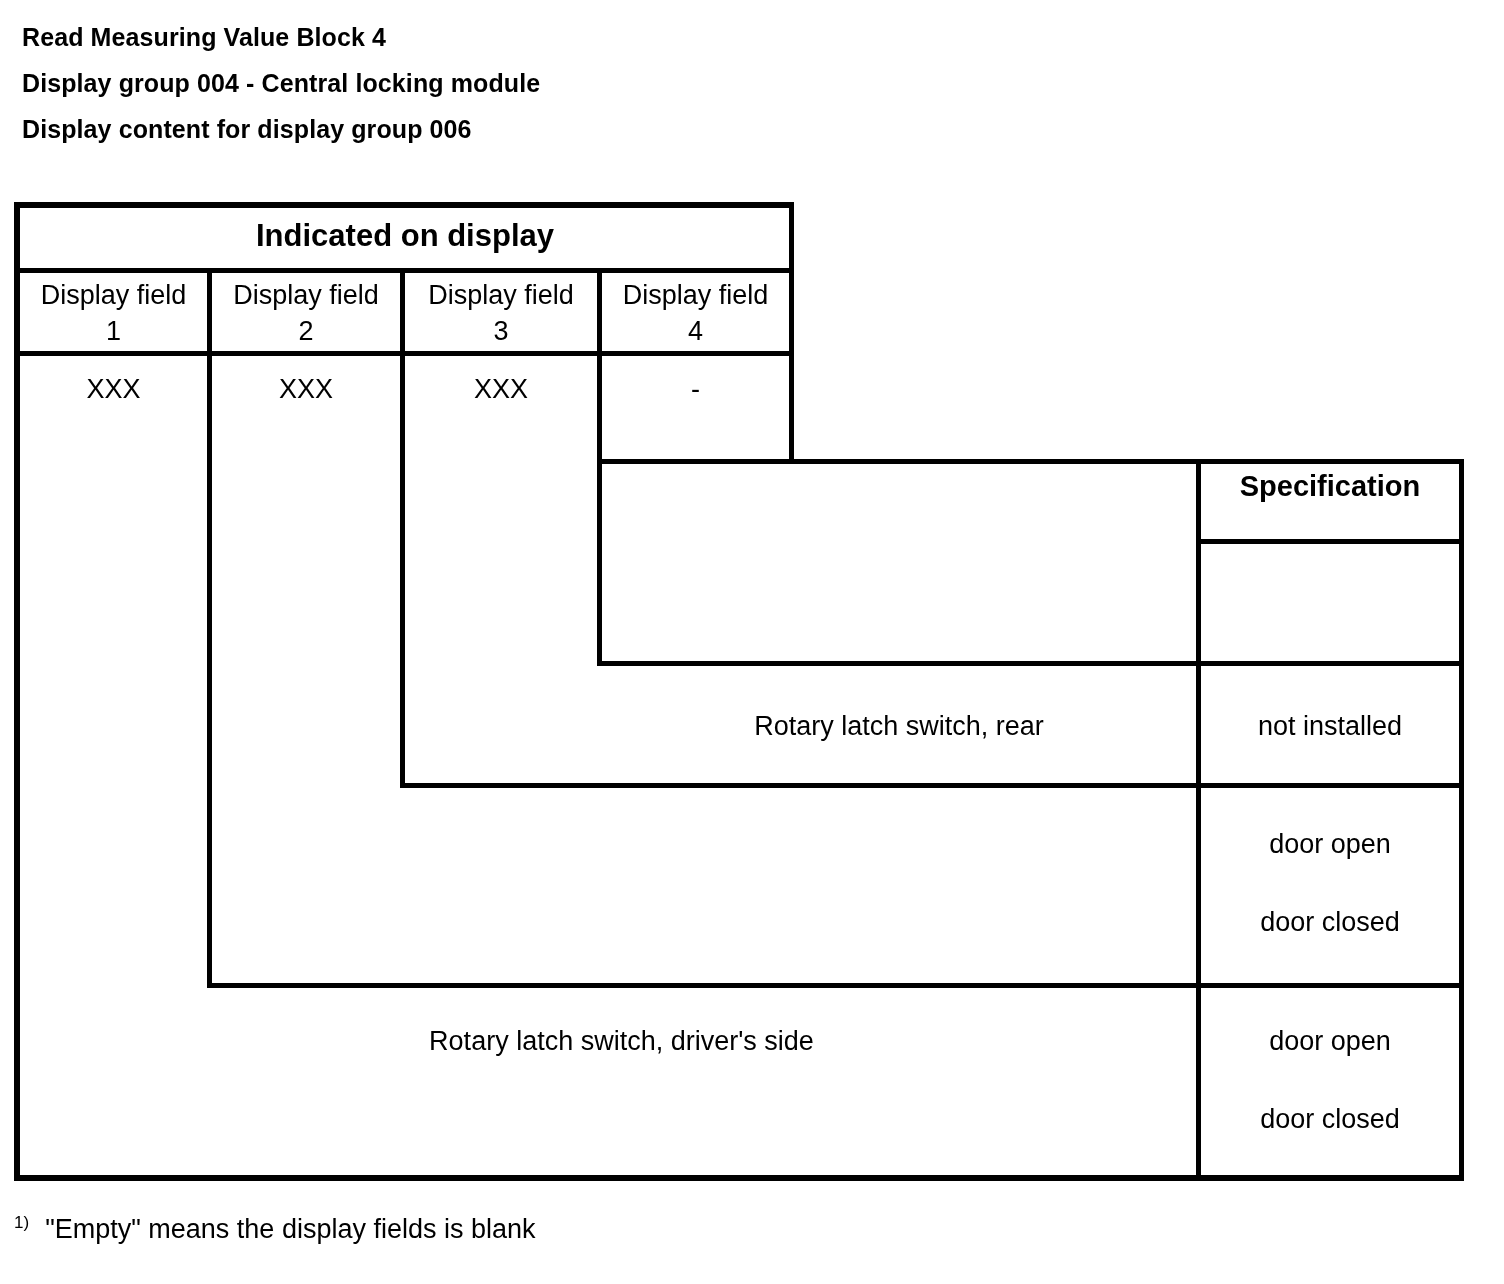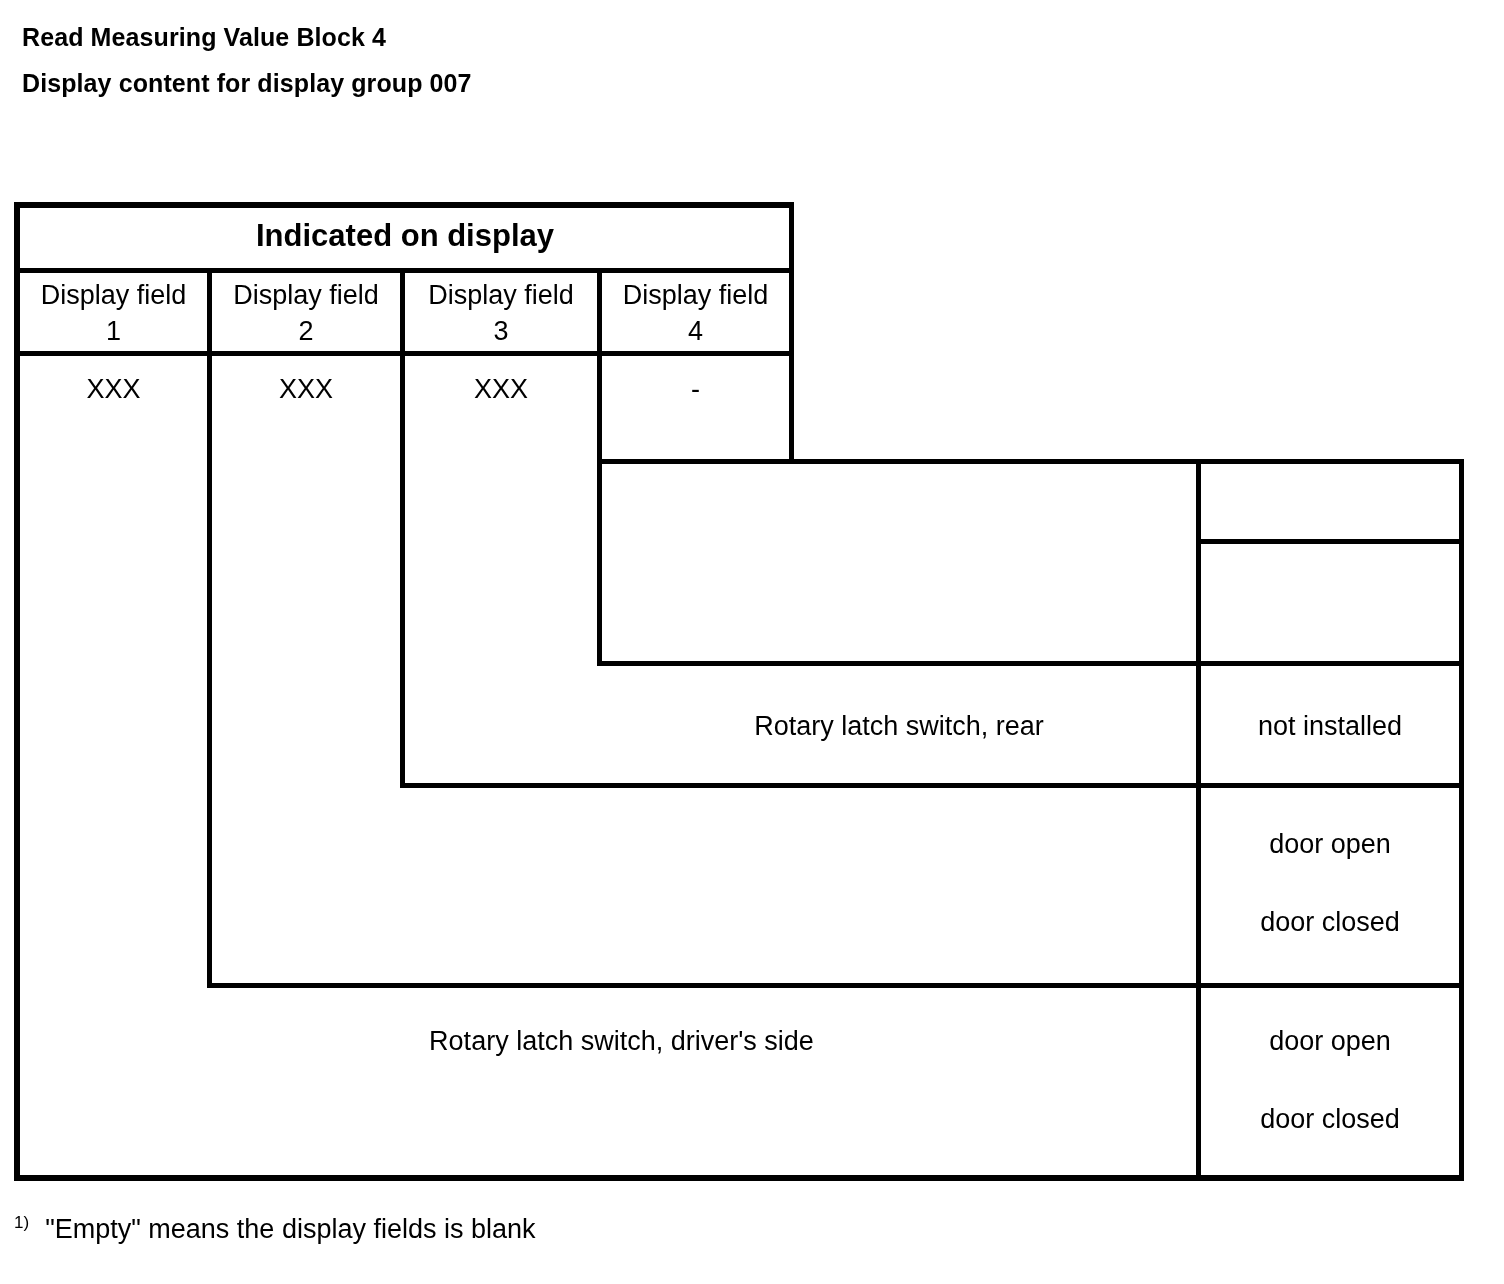--- a/index.html
+++ b/index.html
@@ -83,21 +83,22 @@
     vertical-align: super;
     line-height: 0;
   }
   .footnote .fn-text { margin-left: 16px; }
 </style>
 </head>
 <body>
 
 <div class="heading-block">
   <div class="heading-line">Read Measuring Value Block 4</div>
-  <div class="heading-line">Display content for display group 007</div>
+  <div class="heading-line">Display group 004 - Central locking module</div>
+  <div class="heading-line">Display content for display group 006</div>
 </div>
 
 <div id="table-canvas">
 
   <div class="rule-h" style="left:14px; top:202px; width:780px; height:6px;"></div>
 
   <div class="rule-h" style="left:14px; top:268px; width:780px; height:5px;"></div>
 
   <div class="rule-h" style="left:14px; top:351px; width:780px; height:5px;"></div>
 
@@ -141,20 +142,21 @@
   </div>
   <div class="cell center" style="left:405px; top:277px; width:192px;">
     <span>Display field</span><br>
     <span>3</span>
   </div>
   <div class="cell center" style="left:602px; top:277px; width:187px;">
     <span>Display field</span><br>
     <span>4</span>
   </div>
 
+  <div class="cell center bold" style="left:1201px; top:468px; width:258px; font-size:29px;">Specification</div>
 
   <div class="cell center" style="left:20px; top:371px; width:187px;">XXX</div>
   <div class="cell center" style="left:212px; top:371px; width:188px;">XXX</div>
   <div class="cell center" style="left:405px; top:371px; width:192px;">XXX</div>
   <div class="cell center" style="left:602px; top:371px; width:187px;">-</div>
 
   <div class="cell center spec-stack" style="left:1201px; top:588px; width:258px;">
     <span class="spec-line"></span>
   </div>
 

